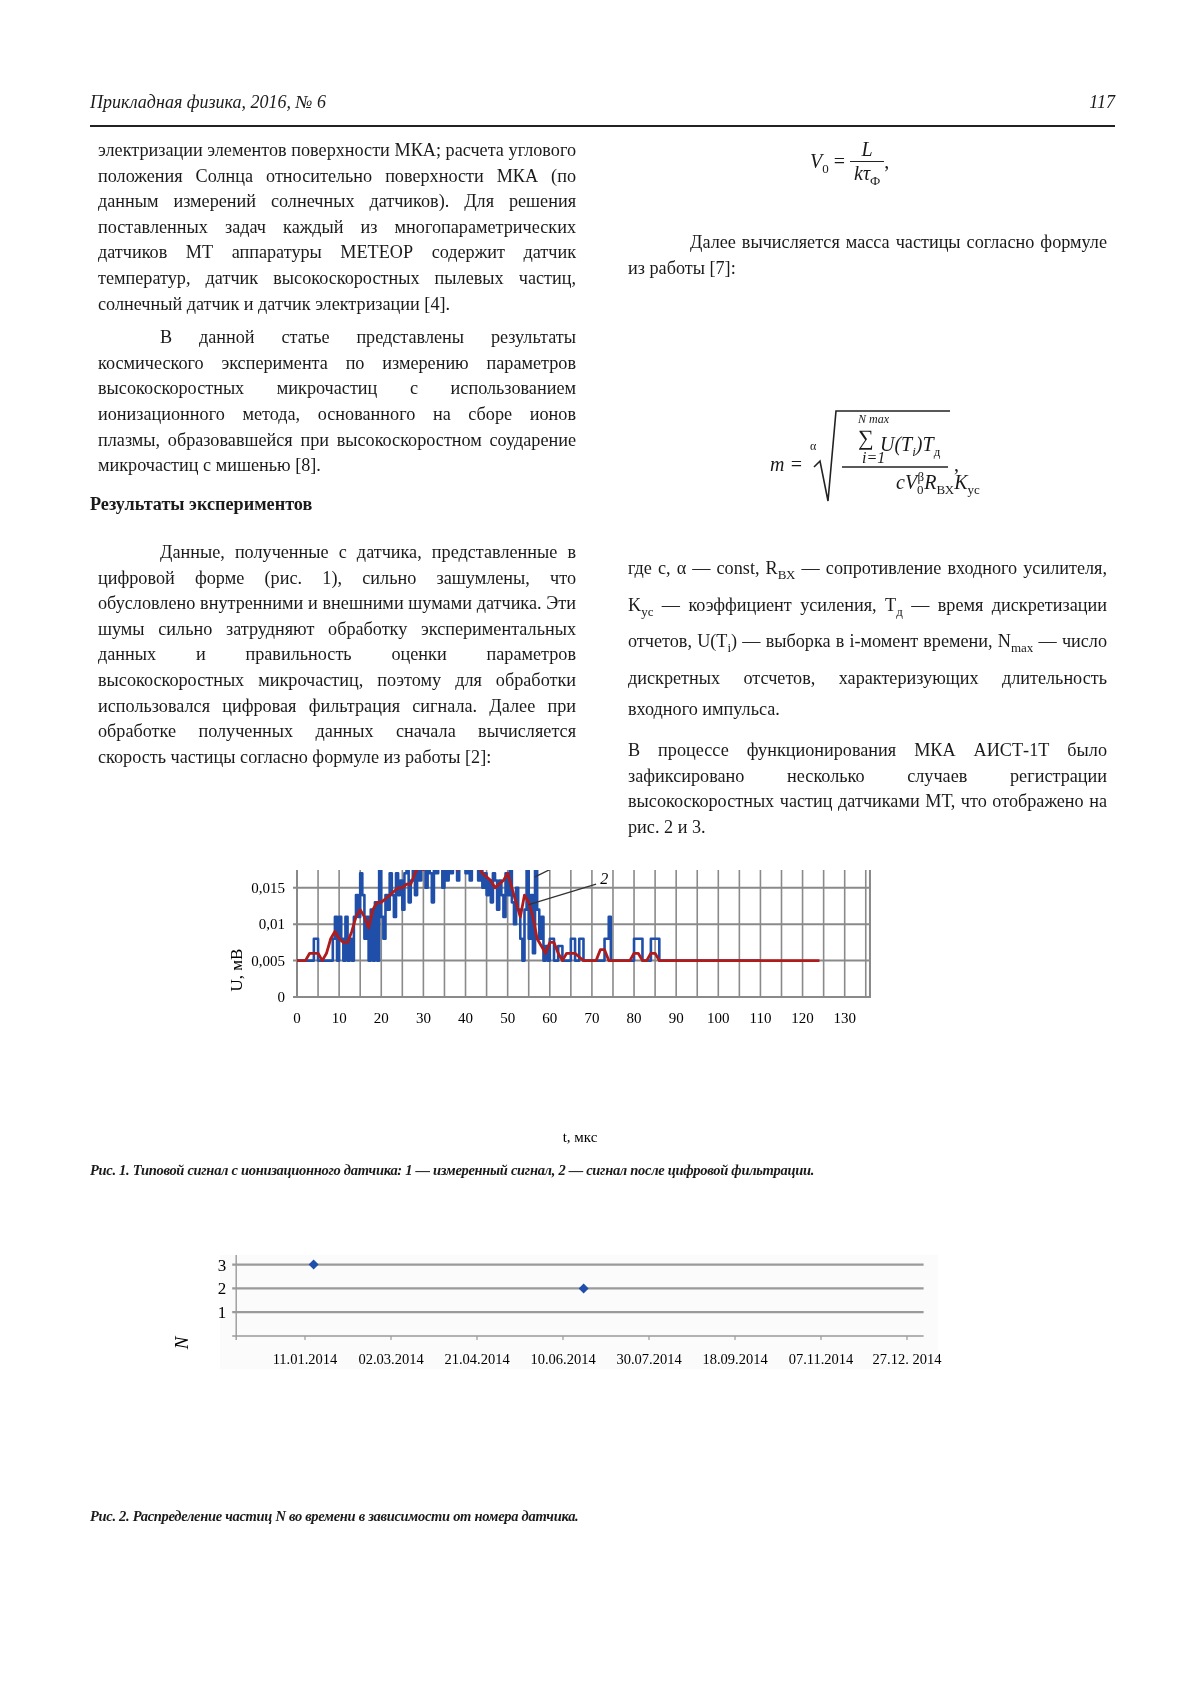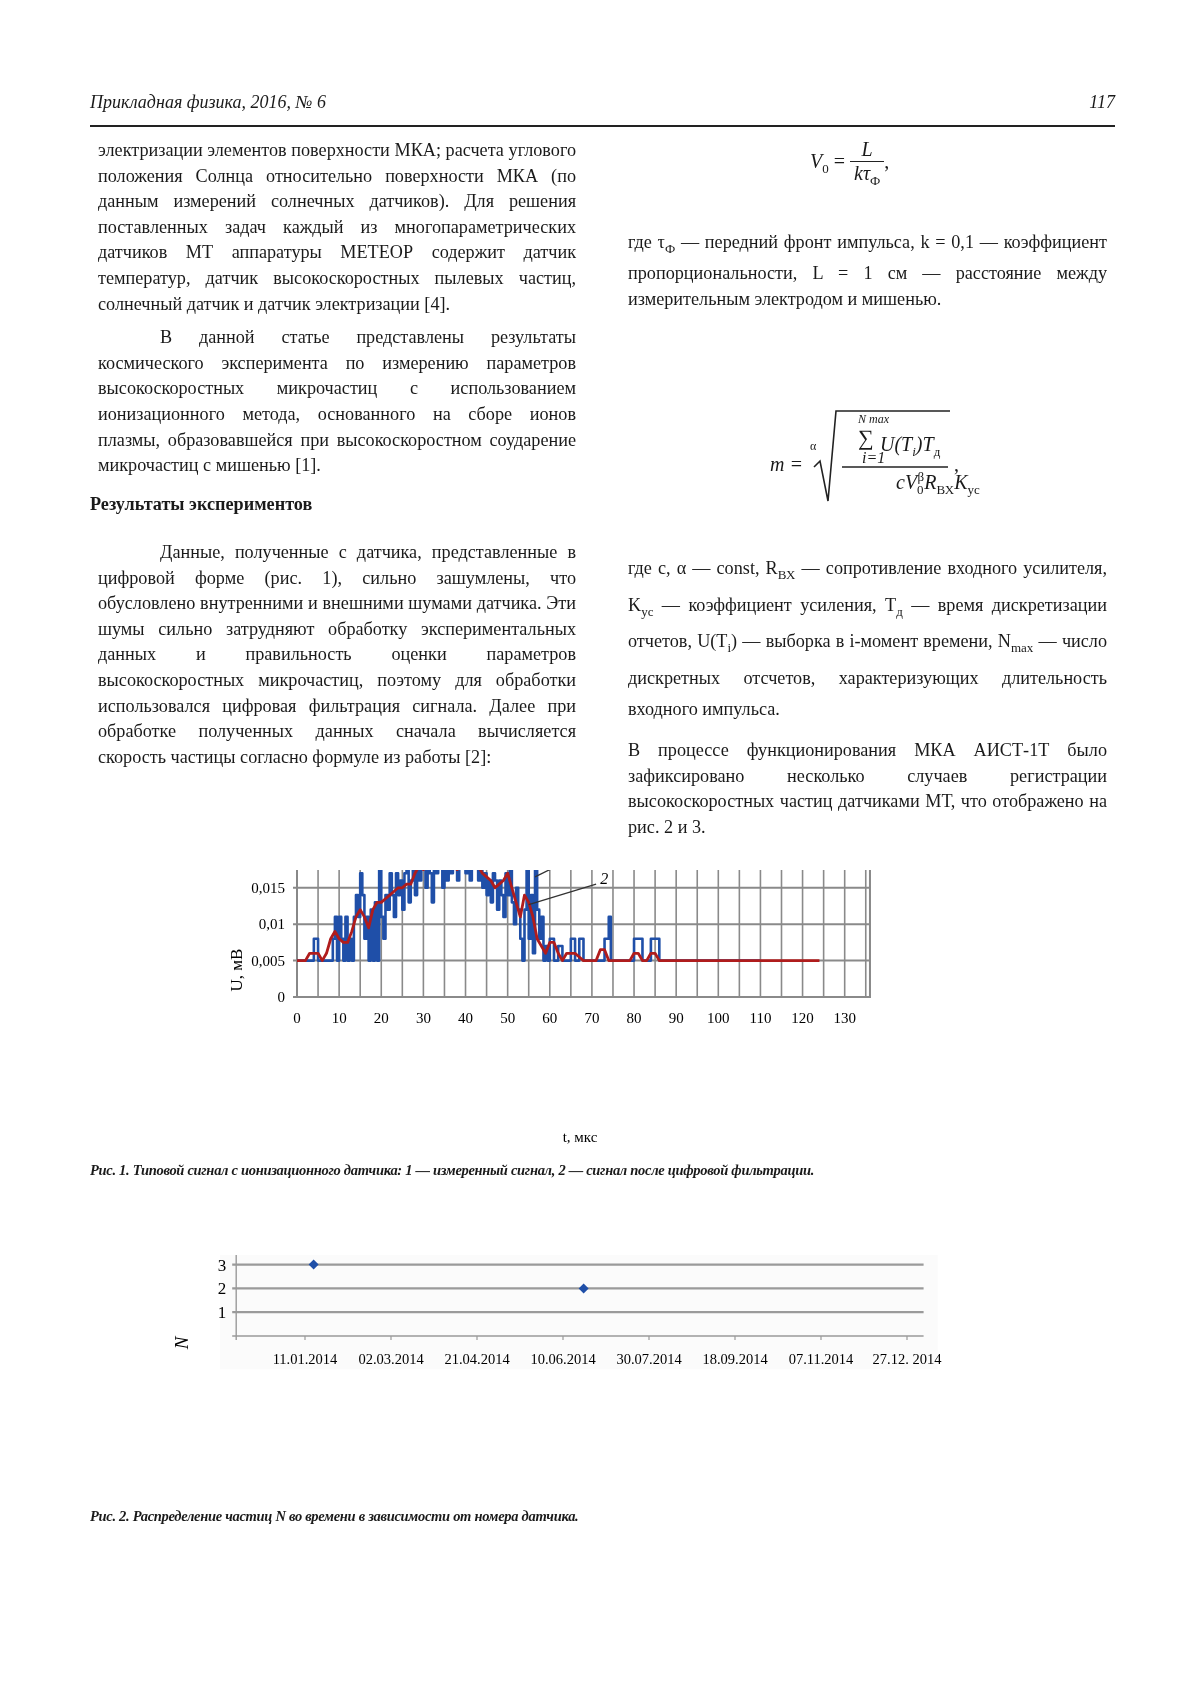--- a/index.html
+++ b/index.html
@@ -26,38 +26,38 @@
 </style>
 </head>
 <body>
 
 <div class="abs header-left">Прикладная физика, 2016, № 6</div>
 <div class="abs header-right">117</div>
 <div class="abs header-rule"></div>
 
 <div class="col col-left" style="top:130px;">
   <p>электризации элементов поверхности МКА; расчета углового положения Солнца относительно поверхности МКА (по данным измерений солнечных датчиков). Для решения поставленных задач каждый из многопараметрических датчиков МТ аппаратуры МЕТЕОР содержит датчик температур, датчик высокоскоростных пылевых частиц, солнечный датчик и датчик электризации [4].</p>
-  <p class="indent">В данной статье представлены результаты космического эксперимента по измерению параметров высокоскоростных микрочастиц с использованием ионизационного метода, основанного на сборе ионов плазмы, образовавшейся при высокоскоростном соударение микрочастиц с мишенью [1].</p>
+  <p class="indent">В данной статье представлены результаты космического эксперимента по измерению параметров высокоскоростных микрочастиц с использованием ионизационного метода, основанного на сборе ионов плазмы, образовавшейся при высокоскоростном соударение микрочастиц с мишенью [8].</p>
 </div>
 <div class="col col-left section-heading" style="top:492px; text-align:left;">Результаты экспериментов</div>
 <div class="col col-left" style="top:532px;">
   <p class="indent">Данные, полученные с датчика, представленные в цифровой форме (рис. 1), сильно зашумлены, что обусловлено внутренними и внешними шумами датчика. Эти шумы сильно затрудняют обработку экспериментальных данных и правильность оценки параметров высокоскоростных микрочастиц, поэтому для обработки использовался цифровая фильтрация сигнала. Далее при обработке полученных данных сначала вычисляется скорость частицы согласно формуле из работы [2]:</p>
 </div>
 
 <div class="formula" style="left:810px; top:138px;">
   <span class="it">V</span><sub>0</sub>
   <span> = </span>
   <span class="frac">
     <span class="num it">L</span>
     <span class="den"><span class="it">kτ</span><sub>Ф</sub></span>
   </span><span>,</span>
 </div>
 
 <div class="col col-right" style="top:222px;">
-  <p><span>где τ</span><sub>Ф</sub><span> — передний фронт импульса, k = 0,1 — коэффициент пропорциональности, L = 1 см — расстояние между измерительным электродом и мишенью.</span></p>
+  <p class="indent">Далее вычисляется масса частицы согласно формуле из работы [7]:</p>
 </div>
 
 <div class="formula" style="left:770px; top:405px; width:200px; height:100px;">
   <span class="abs it" style="left:0; top:48px;">m =</span>
   <span class="abs" style="left:40px; top:34px; font-size:12px;">α</span>
   <svg class="abs" style="left:42px; top:0;" width="140" height="100">
     <polyline points="2,62 8,56 16,96 24,6 138,6" fill="none" stroke="#222" stroke-width="1.6"></polyline>
     <line x1="30" y1="62" x2="136" y2="62" stroke="#222" stroke-width="1.4"></line>
   </svg>
   <span class="abs it" style="left:88px; top:7px; font-size:12px;">N max</span>

